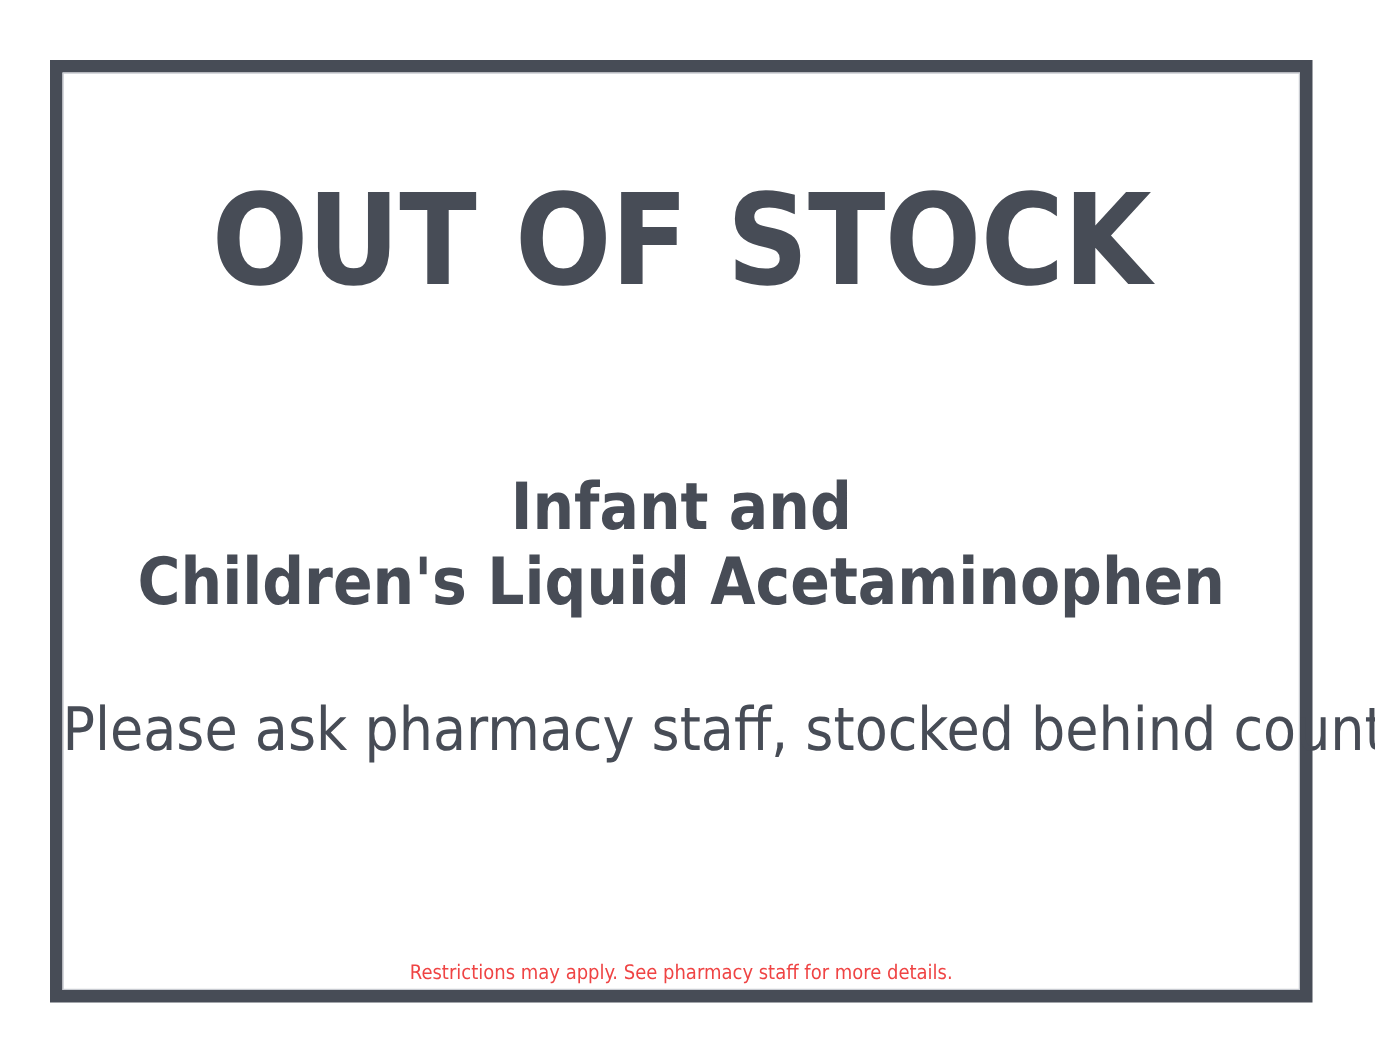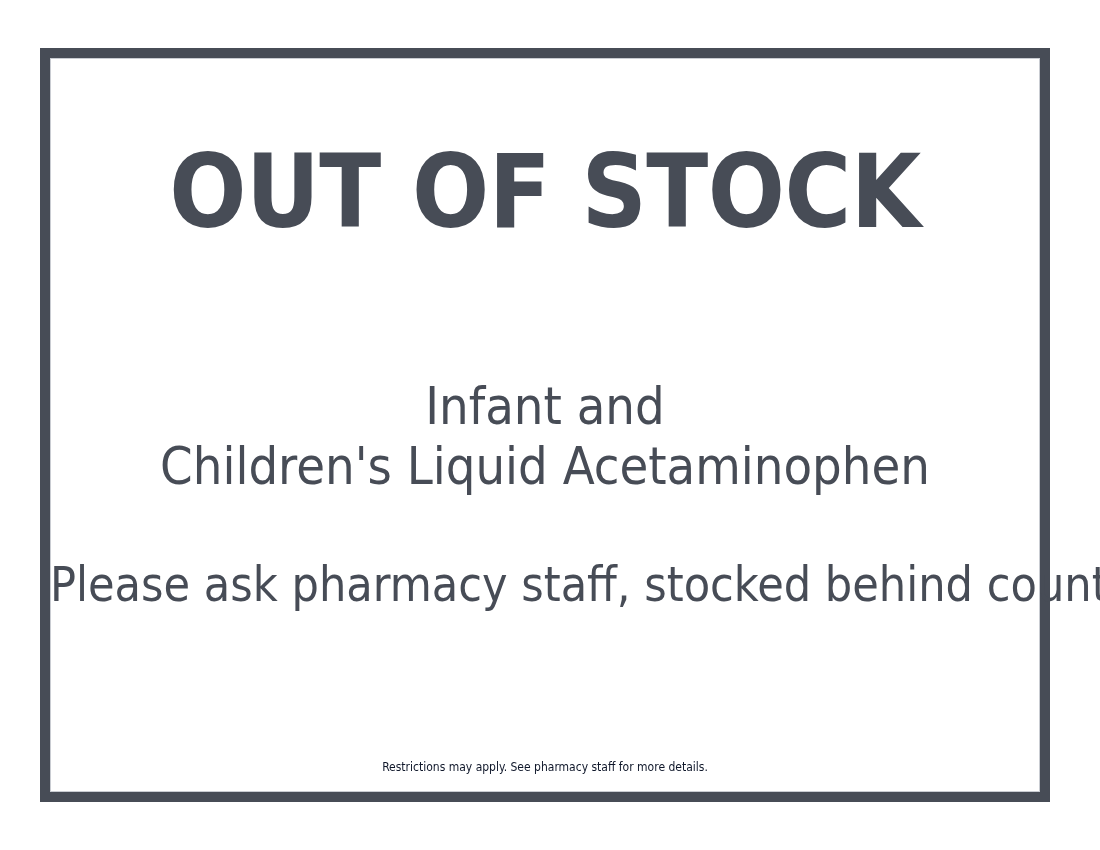--- a/index.html
+++ b/index.html
@@ -79,21 +79,21 @@
     position: absolute;
     left: 0;
     right: 0;
     top: 318px;
   }
 
   .subtitle-line {
     margin: 0;
     font-size: 52px;
     line-height: 60px;
-    font-weight: 400;
+    font-weight: 700;
     color: #474c56;
     white-space: nowrap;
     font-stretch: condensed;
   }
 
   .instruction {
     position: absolute;
     left: 0;
     right: 0;
     top: 498px;
@@ -104,25 +104,25 @@
     color: #474c56;
     white-space: nowrap;
     font-stretch: condensed;
   }
 
   .footnote {
     position: absolute;
     left: 0;
     right: 0;
     top: 696px;
-    margin: 5px;
-    font-size: 12px;
+    margin: 16px;
+    font-size: 16px;
     line-height: 16px;
     font-weight: 400;
-    color: #0f172a;
+    color: #ef4444;
     white-space: nowrap;
     font-stretch: condensed;
   }
 </style>
 </head>
 <body>
 
 <div class="sign-canvas">
 
   <div class="sign-frame">

